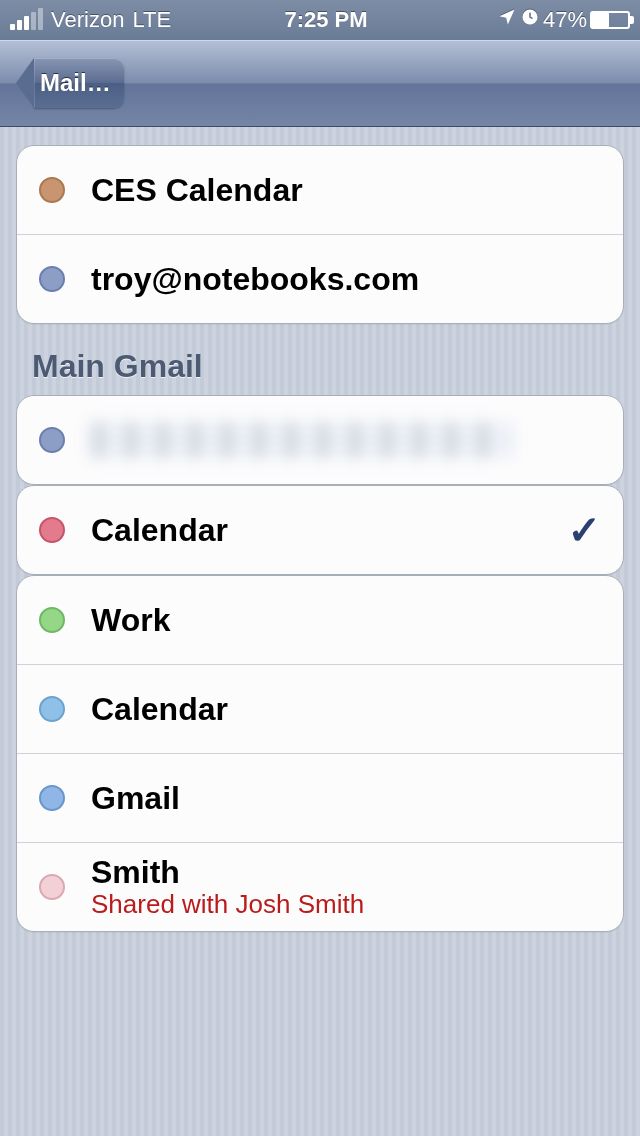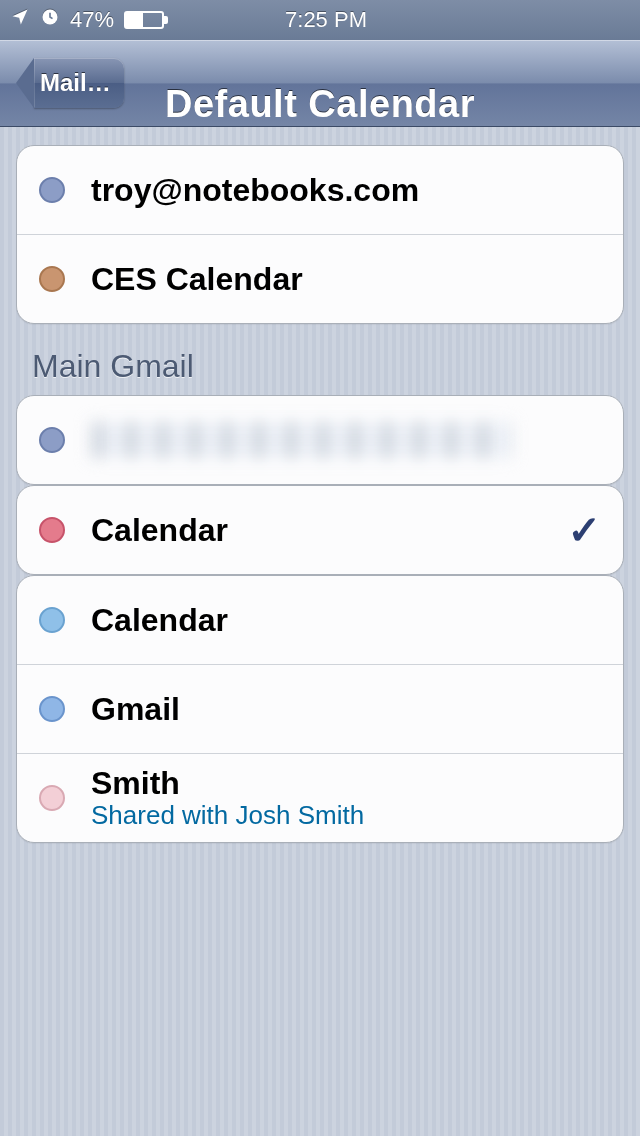--- a/index.html
+++ b/index.html
@@ -14,22 +14,22 @@
     color:#fff;display:flex;align-items:center;padding:0 10px;
     font-size:22px;text-shadow:0 -1px 0 rgba(0,0,0,.4);}
   .sb-left{display:flex;align-items:center;gap:8px;flex:1;}
   .bars{display:flex;align-items:flex-end;gap:2px;padding-bottom:2px;}
   .bars span{display:block;width:5px;background:#fff;border-radius:1px}
   .bars span.dim{background:rgba(255,255,255,.4)}
   .bars span:nth-child(1){height:6px}.bars span:nth-child(2){height:10px}
   .bars span:nth-child(3){height:14px}.bars span:nth-child(4){height:18px}
   .bars span:nth-child(5){height:22px}
   .sb-center{position:absolute;left:12px;right:0;text-align:center;
-    font-weight:400;pointer-events:none}
-  .sb-right{display:flex;align-items:center;gap:10px}
+    font-weight:700;pointer-events:none}
+  .sb-right{display:flex;align-items:center;gap:3px}
   .loc-icon svg,.clock-icon svg{filter:drop-shadow(0 -1px 0 rgba(0,0,0,.3))}
   .batt{width:40px;height:18px;border:2px solid #fff;border-radius:3px;
     position:relative;display:inline-block;box-sizing:border-box}
   .batt::after{content:"";position:absolute;right:-6px;top:3px;width:4px;
     height:8px;background:#fff;border-radius:0 2px 2px 0}
   .batt i{display:block;height:100%;background:#fff}
   
   .nav-bar{height:86px;background:linear-gradient(#b4c0d6,#7b8cac 50%,#62749a 51%,#7485a6);
     border-bottom:1px solid #3b4a66;display:flex;align-items:flex-end;
     position:relative;box-shadow:inset 0 1px 0 rgba(255,255,255,.4);}
@@ -40,42 +40,53 @@
   .back-arrow{width:0;height:0;border-top:25px solid transparent;
     border-bottom:25px solid transparent;border-right:18px solid #5a6c90;
     filter:drop-shadow(1px 0 0 rgba(255,255,255,.15))}
   .back-body{height:50px;min-width:72px;padding:0 12px 0 6px;
     background:linear-gradient(#8896b4,#5a6c90 50%,#4b5e85 51%,#5b6e92);
     border-radius:0 10px 10px 0;color:#fff;font-size:24px;font-weight:700;
     display:flex;align-items:center;text-shadow:0 -1px 0 rgba(0,0,0,.6);
     box-shadow:inset 0 1px 0 rgba(255,255,255,.25),0 1px 2px rgba(0,0,0,.3)}
   
   .content{padding:18px 16px 0;}
-  .section-header{color:#4c5a73;font-size:32px;font-weight:400;
+  .section-header{color:#4c5a73;font-size:32px;font-weight:700;
     text-shadow:0 1px 0 rgba(255,255,255,.7);margin:24px 0 10px 16px}
   .group{background:#fcfcfd;border:1px solid #a9afb8;border-radius:18px;
     overflow:hidden;box-shadow:0 1px 1px rgba(0,0,0,.05)}
   .row{display:flex;align-items:center;min-height:88px;padding:0 22px;
     border-top:1px solid #cfd3d9;position:relative}
   .group .row:first-child{border-top:none}
   .dot{width:26px;height:26px;border-radius:50%;margin-right:26px;
     box-sizing:border-box;flex-shrink:0}
   .row-text{flex:1;min-width:0}
   .row-label{font-size:32px;font-weight:700;color:#000;
     white-space:nowrap;overflow:hidden;text-overflow:ellipsis}
-  .row-sub{font-size:26px;color:#0369a1;margin-top:-2px}
+  .row-sub{font-size:26px;color:#b91c1c;margin-top:-2px}
   .check{color:#2c3f72;font-size:40px;font-weight:800;padding-left:10px}
   .pixelate{filter:blur(8px) contrast(120%);color:#6a7178;
     background:repeating-linear-gradient(90deg,#c4c9d0 0 16px,#dfe2e7 16px 32px);
     height:36px;width:420px;border-radius:2px}
 </style>
 </head>
 <body>
 
 <div class="status-bar">
+  <div class="sb-left">
+    <span class="bars">
+      <span></span>
+        <span></span>
+        <span></span>
+      <span class="dim"></span>
+        <span class="dim"></span>
+    </span>
+    <span>Verizon</span>
+    <span>LTE</span>
+  </div>
   <div class="sb-center">7:25 PM</div>
   <div class="sb-right">
     <span class="loc-icon">
       <svg width="20" height="20" viewBox="0 0 24 24">
           <path fill="#fff" d="M3 11 21 3l-8 18-2-8z"></path>
         </svg>
     </span>
     <span class="clock-icon">
       <svg width="20" height="20" viewBox="0 0 24 24">
           <circle cx="12" cy="12" r="9" fill="#fff"></circle>
@@ -87,36 +98,35 @@
         <i style="width:47%"></i>
       </span>
   </div>
 </div>
 
 <div class="nav-bar">
   <div class="back-btn">
     <div class="back-arrow"></div>
     <div class="back-body">Mail…</div>
   </div>
-  <div class="nav-title">Default Calendar</div>
 </div>
 
 <div class="content">
 
   <div class="group">
     <div class="row">
+      <span class="dot" style="background:#c99570;border:2px solid #a97750"></span>
+      <div class="row-text">
+          <div class="row-label">CES Calendar</div>
+        </div>
+    </div>
+    <div class="row">
       <span class="dot" style="background:#8c9dc6;border:2px solid #6c7fac"></span>
       <div class="row-text">
           <div class="row-label">troy@notebooks.com</div>
-        </div>
-    </div>
-    <div class="row">
-      <span class="dot" style="background:#c99570;border:2px solid #a97750"></span>
-      <div class="row-text">
-          <div class="row-label">CES Calendar</div>
         </div>
     </div>
   </div>
 
   <div class="section-header">Main Gmail</div>
   <div class="group">
     <div class="row">
       <span class="dot" style="background:#8c9dc6;border:2px solid #6c7fac"></span>
       <div class="row-text">
         <div class="pixelate"></div>
@@ -129,20 +139,26 @@
       <span class="dot" style="background:#e47b8c;border:2px solid #c7536a"></span>
       <div class="row-text">
           <div class="row-label">Calendar</div>
         </div>
       <span class="check">✓</span>
     </div>
   </div>
 
   <div class="group">
     <div class="row">
+      <span class="dot" style="background:#94d786;border:2px solid #6fb863"></span>
+      <div class="row-text">
+          <div class="row-label">Work</div>
+        </div>
+    </div>
+    <div class="row">
       <span class="dot" style="background:#8fc0e8;border:2px solid #6aa2d0"></span>
       <div class="row-text">
           <div class="row-label">Calendar</div>
         </div>
     </div>
     <div class="row">
       <span class="dot" style="background:#8fb6e6;border:2px solid #6a94cc"></span>
       <div class="row-text">
           <div class="row-label">Gmail</div>
         </div>

